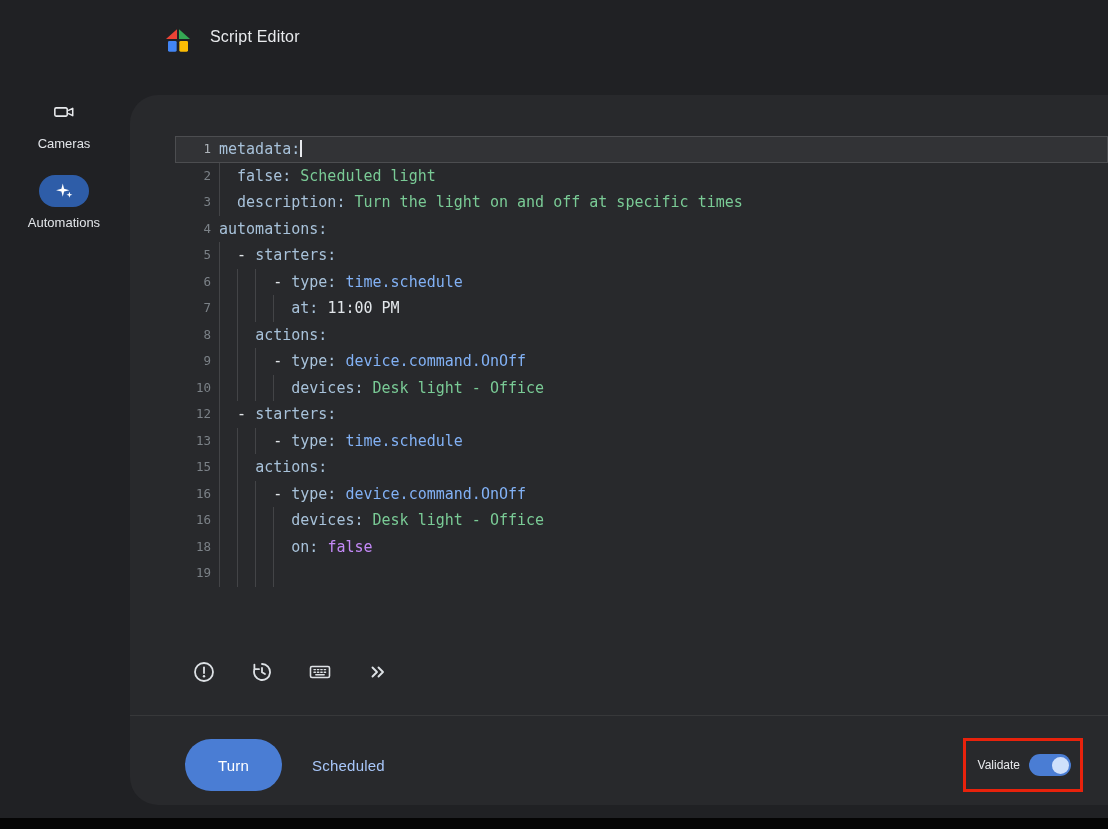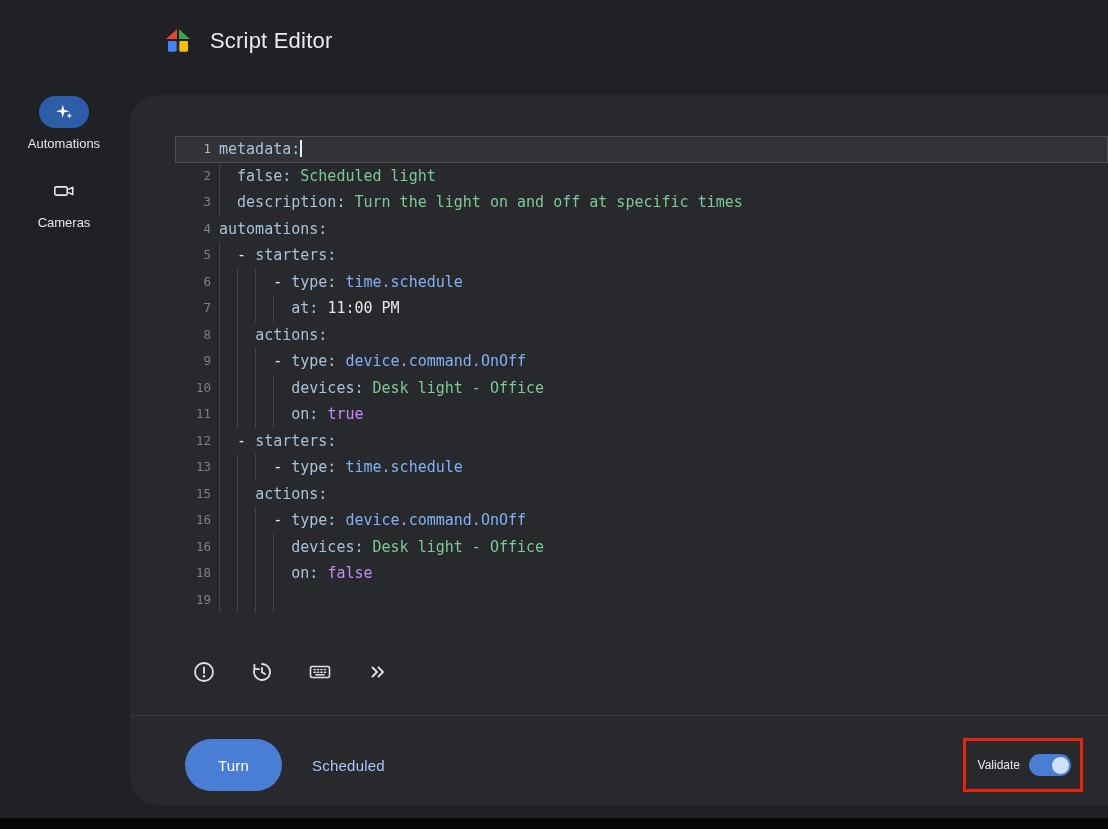--- a/index.html
+++ b/index.html
@@ -6,21 +6,21 @@
   html, body { background: #141517; }
   body { font-family: "Liberation Sans", "DejaVu Sans", sans-serif; }
 
   .app {
     position: relative; width: 1108px; height: 829px;
     background: var(--background, #202124); overflow: hidden;
   }
 
   
   .home-logo { position: absolute; left: 162px; top: 25px; width: 32px; height: 32px; }
-  .header-title { position: absolute; left: 210px; top: 28px; font-size: 22px; color: #e8eaed; letter-spacing: .2px; }
+  .header-title { position: absolute; left: 210px; top: 28px; font-size: 16px; color: #e8eaed; letter-spacing: .2px; }
 
   
   .sidebar { position: absolute; left: 0; top: 88px; width: 128px; padding-top: 8px; }
   .nav-item { display: flex; flex-direction: column; align-items: center; margin-bottom: 24px; cursor: pointer; }
   .nav-iconwrap { width: 50px; height: 32px; border-radius: 16px; display: flex; align-items: center; justify-content: center; }
   .nav-item.active .nav-iconwrap { background: var(--nav_active_pill, #2e5da8); }
   .nav-label { margin-top: 8px; font-size: 13px; color: #e3e6ea; }
 
   
   .panel {
@@ -90,38 +90,38 @@
 
   <svg class="home-logo" viewBox="0 0 48 48" aria-hidden="true">
     <path d="M22.5 6.5 L6 21 L22.5 21 Z" fill="#ea4335"></path>
     <path d="M25.5 6.5 L42 21 L25.5 21 Z" fill="#34a853"></path>
     <rect x="9" y="24" width="13" height="16" rx="2" fill="#4285f4"></rect>
     <rect x="26" y="24" width="13" height="16" rx="2" fill="#fbbc04"></rect>
   </svg>
   <div class="header-title">Script Editor</div>
 
   <nav class="sidebar">
+      <div class="nav-item">
+        <div class="nav-iconwrap">
+          <svg viewBox="0 0 24 24" width="22" height="22">
+            <path d="M3.5 7.5h10.5A1.5 1.5 0 0 1 15.5 9v6a1.5 1.5 0 0 1-1.5 1.5H3.5A1.5 1.5 0 0 1 2 15V9a1.5 1.5 0 0 1 1.5-1.5Z" fill="none" stroke="#e8eaed" stroke-width="1.7"></path>
+            <path d="M16.5 10.5 21.5 8v8l-5-2.5" fill="none" stroke="#e8eaed" stroke-width="1.7" stroke-linejoin="round"></path>
+          </svg>
+        </div>
+        <div class="nav-label">Cameras</div>
+      </div>
       <div class="nav-item active">
         <div class="nav-iconwrap">
           <svg viewBox="0 0 24 24" width="20" height="20">
             <path d="M10.5 3 12.1 9.4 18.5 11 12.1 12.6 10.5 19 8.9 12.6 2.5 11 8.9 9.4 Z" fill="#ffffff"></path>
             <path d="M18.5 13 19.4 15.6 22 16.5 19.4 17.4 18.5 20 17.6 17.4 15 16.5 17.6 15.6 Z" fill="#ffffff"></path>
           </svg>
         </div>
         <div class="nav-label">Automations</div>
       </div>
-      <div class="nav-item">
-        <div class="nav-iconwrap">
-          <svg viewBox="0 0 24 24" width="22" height="22">
-            <path d="M3.5 7.5h10.5A1.5 1.5 0 0 1 15.5 9v6a1.5 1.5 0 0 1-1.5 1.5H3.5A1.5 1.5 0 0 1 2 15V9a1.5 1.5 0 0 1 1.5-1.5Z" fill="none" stroke="#e8eaed" stroke-width="1.7"></path>
-            <path d="M16.5 10.5 21.5 8v8l-5-2.5" fill="none" stroke="#e8eaed" stroke-width="1.7" stroke-linejoin="round"></path>
-          </svg>
-        </div>
-        <div class="nav-label">Cameras</div>
-      </div>
     </nav>
 
   <div class="panel">
     <div class="editor">
         <div class="code-row active">
           <span class="gutter">1</span>
           <span class="code-content"><span class="tok-key">metadata:</span><span class="caret"></span></span>
         </div>
         <div class="code-row">
           <span class="gutter">2</span>
@@ -151,24 +151,20 @@
           <span class="gutter">8</span>
           <span class="code-content"><i class="indent-guide" style="left: 0ch;"></i><i class="indent-guide" style="left: 2ch;"></i><span class="tok-plain">    </span><span class="tok-key">actions:</span></span>
         </div>
         <div class="code-row">
           <span class="gutter">9</span>
           <span class="code-content"><i class="indent-guide" style="left: 0ch;"></i><i class="indent-guide" style="left: 2ch;"></i><i class="indent-guide" style="left: 4ch;"></i><span class="tok-plain">      - </span><span class="tok-key">type:</span><span class="tok-plain"> </span><span class="tok-type">device.command.OnOff</span></span>
         </div>
         <div class="code-row">
           <span class="gutter">10</span>
           <span class="code-content"><i class="indent-guide" style="left: 0ch;"></i><i class="indent-guide" style="left: 2ch;"></i><i class="indent-guide" style="left: 4ch;"></i><i class="indent-guide" style="left: 6ch;"></i><span class="tok-plain">        </span><span class="tok-key">devices:</span><span class="tok-plain"> </span><span class="tok-str">Desk light - Office</span></span>
-        </div>
-        <div class="code-row">
-          <span class="gutter">11</span>
-          <span class="code-content"><i class="indent-guide" style="left: 0ch;"></i><i class="indent-guide" style="left: 2ch;"></i><i class="indent-guide" style="left: 4ch;"></i><i class="indent-guide" style="left: 6ch;"></i><span class="tok-plain">        </span><span class="tok-key">on:</span><span class="tok-plain"> </span><span class="tok-bool">true</span></span>
         </div>
         <div class="code-row">
           <span class="gutter">12</span>
           <span class="code-content"><i class="indent-guide" style="left: 0ch;"></i><span class="tok-plain">  - </span><span class="tok-key">starters:</span></span>
         </div>
         <div class="code-row">
           <span class="gutter">13</span>
           <span class="code-content"><i class="indent-guide" style="left: 0ch;"></i><i class="indent-guide" style="left: 2ch;"></i><i class="indent-guide" style="left: 4ch;"></i><span class="tok-plain">      - </span><span class="tok-key">type:</span><span class="tok-plain"> </span><span class="tok-type">time.schedule</span></span>
         </div>
         <div class="code-row">

